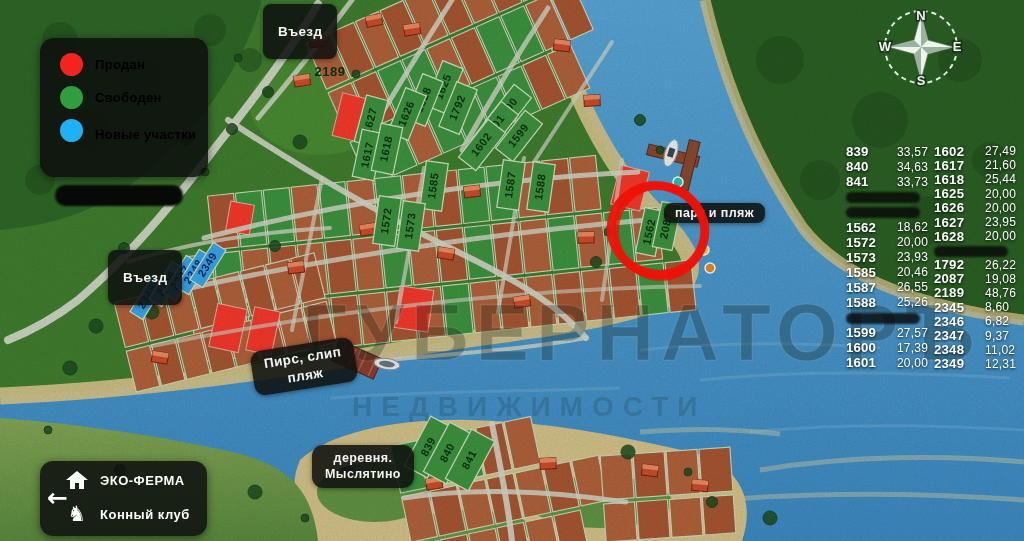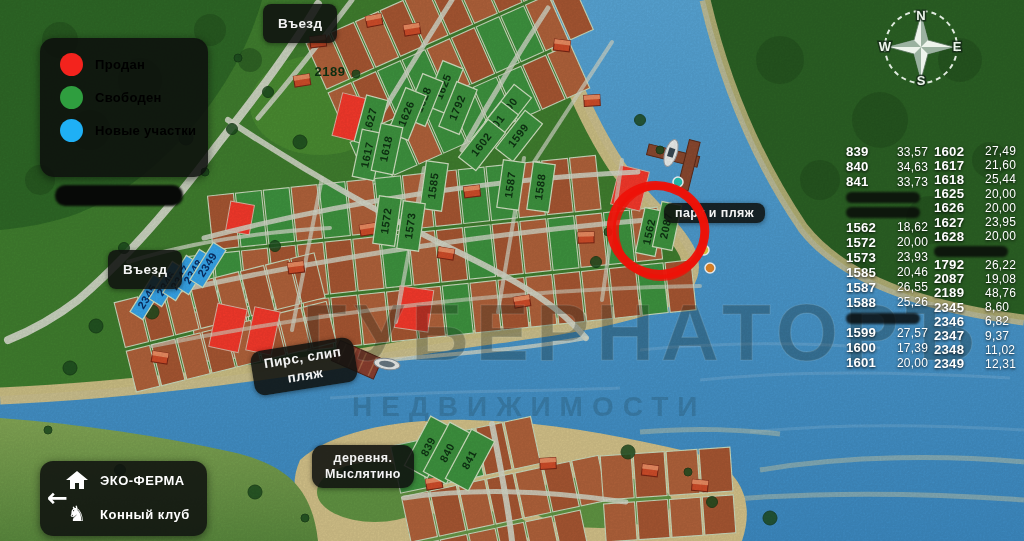--- a/index.html
+++ b/index.html
@@ -1,21 +1,21 @@
 <!DOCTYPE html>
 <html><head>
 <meta charset="utf-8">
 <style>
   html,body{margin:0;padding:0;background:#222;}
   #stage{position:relative;width:1024px;height:541px;overflow:hidden;
          font-family:"Liberation Sans",sans-serif;background:#3f7c2e;}
   #map-svg{position:absolute;left:0;top:0;z-index:1;}
   .ov{position:absolute;z-index:5;}
   .badge{background:rgba(15,17,15,.88);color:#f3f3f3;border-radius:8px;
-         padding:12px 15px;font-size:13.5px;font-weight:700;letter-spacing:.4px;
+         padding:20px 15px;font-size:13.5px;font-weight:700;letter-spacing:.4px;
          box-shadow:0 1px 5px rgba(0,0,0,.45);white-space:nowrap;}
   .badge.small{font-size:12.5px;padding:3px 11px;}
   .badge.multi{text-align:center;line-height:1.3;border-radius:11px;padding:5px 13px;}
   #legend{left:40px;top:38px;width:168px;height:139px;background:rgba(13,15,13,.88);
           border-radius:14px;box-shadow:0 2px 8px rgba(0,0,0,.5);}
   .lg-row{position:absolute;left:20px;display:flex;align-items:center;gap:12px;height:24px;}
   .lg-dot{width:23px;height:23px;border-radius:50%;flex:0 0 auto;}
   .lg-label{color:#000000;font-size:13px;font-weight:600;letter-spacing:.3px;}
   .lg-redact{position:absolute;left:15px;top:147px;width:128px;height:21px;
              background:#070907;border-radius:10px;filter:blur(1.2px);}
@@ -451,21 +451,21 @@
   <div id="legend" class="ov">
     <div class="lg-redact"></div>
   <div class="lg-row" style="top: 14px;">
         <span class="lg-dot" style="background: rgb(243, 35, 29);"></span>
         <span class="lg-label">Продан</span>
       </div>
       <div class="lg-row" style="top: 47px;">
         <span class="lg-dot" style="background: rgb(47, 158, 63);"></span>
         <span class="lg-label">Свободен</span>
       </div>
-      <div class="lg-row" style="top: 80px;">
+      <div class="lg-row" style="top: 80px; align-items: flex-end;">
         <span class="lg-dot" style="background: rgb(31, 176, 245);"></span>
         <span class="lg-label">Новые участки</span>
       </div>
     </div>
 
   <div id="ptable" class="ov">
     <div class="pcol l">
         <div class="prow">
           <span class="pid">839</span>
           <span class="pval">33,57</span>

